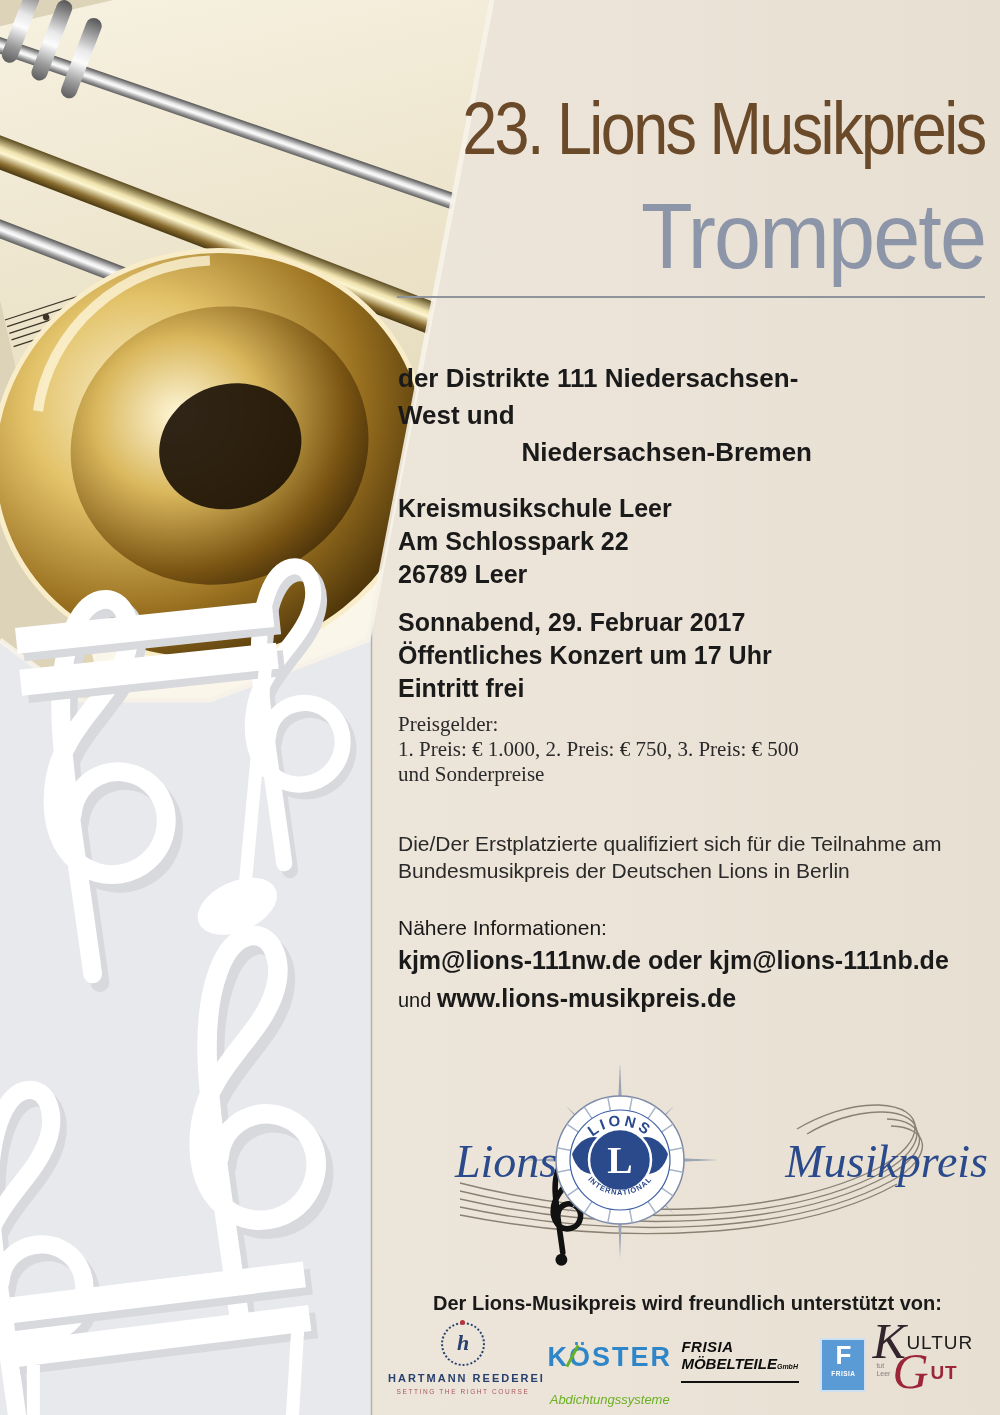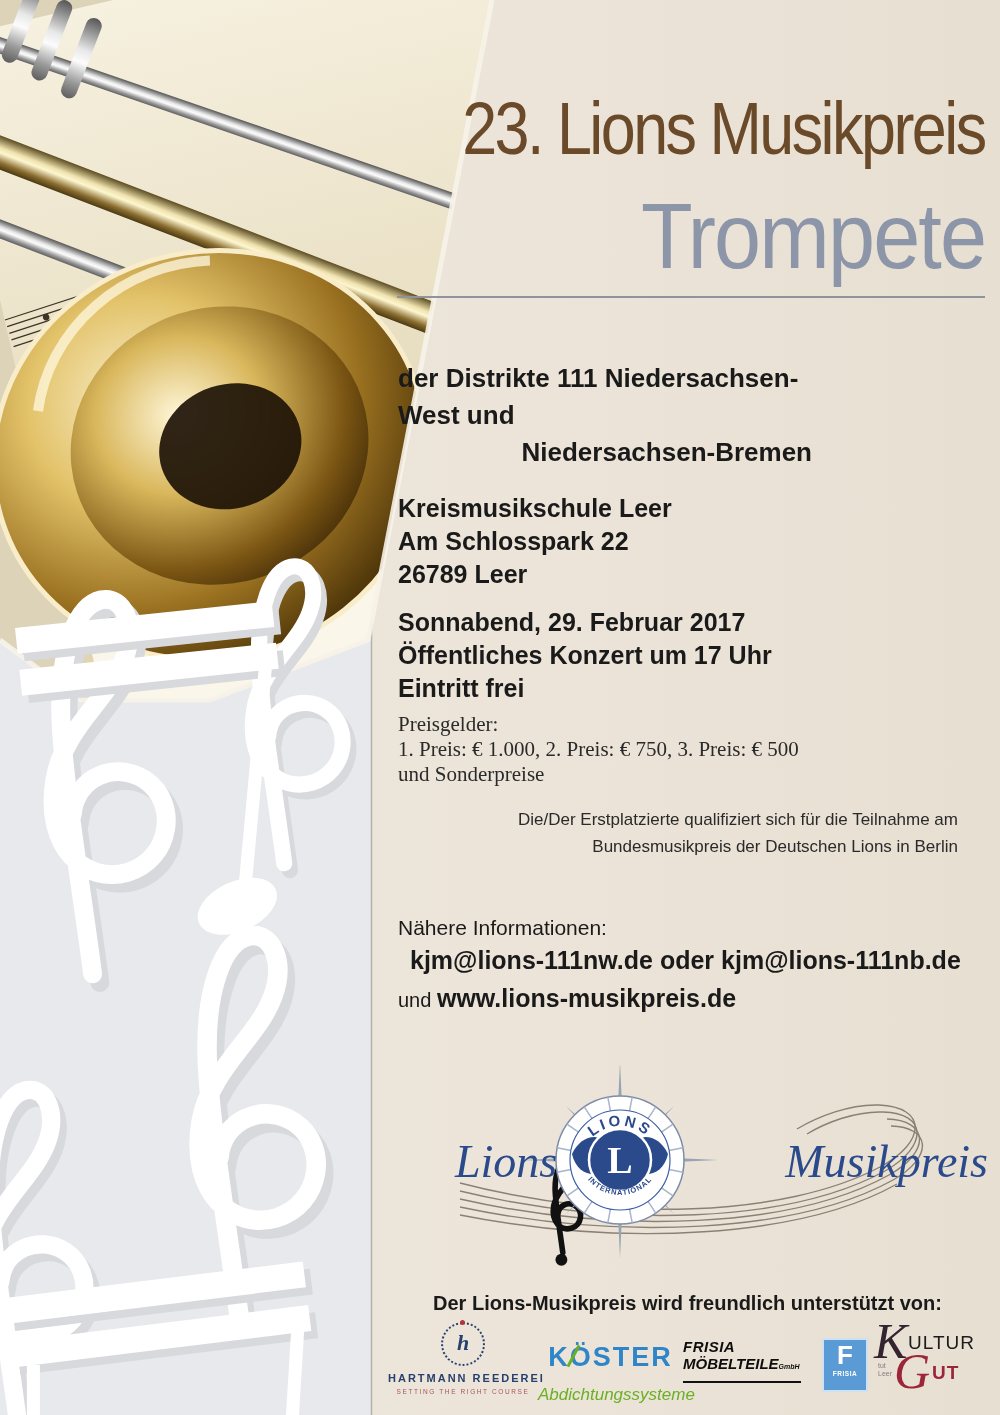--- a/index.html
+++ b/index.html
@@ -28,23 +28,23 @@
   }
   #title-rule{left:397px;top:296px;width:588px;height:0;border-top:2px solid #8e939c;}
   
   #subtitle{left:398px;top:360px;width:452px;font-weight:bold;font-size:26px;line-height:37px;}
   #subtitle .l2{text-align:right;padding-right:38px;}
   
   .block{left:398px;width:560px;}
   #venue{top:492px;font-weight:bold;font-size:25px;line-height:33px;}
   #event{top:606px;font-weight:bold;font-size:25px;line-height:33px;}
   #prizes{top:712px;font-size:21px;line-height:25px;color:#2a2a2a;font-family:Liberation Serif, serif;}
-  #qualification{top:806px;font-size:17px;line-height:27px;color:#2a2a2a;text-align:right;}
+  #qualification{top:830px;font-size:21px;line-height:27px;color:#2a2a2a;}
   #info-heading{top:916px;font-size:21px;}
-  #info-emails{top:946px;font-size:25px;font-weight:bold;margin-left:12px;}
+  #info-emails{top:946px;font-size:25px;font-weight:bold;}
   #info-web{top:984px;font-size:20px;}
   #info-web b{font-size:25px;font-weight:bold;}
   
   #logo-band{left:455px;top:1065px;width:535px;height:210px;}
   #logo-band .wordmark{
     position:absolute;top:70px;
     font-family:"Liberation Serif",serif;font-style:italic;
     font-size:46px;color:#2b4a8c;white-space:nowrap;
   }
   #logo-lions{left:0;}
@@ -57,21 +57,21 @@
   #sp-hartmann{width:150px;text-align:center;padding-top:2px;}
   #hartmann-mark{position:relative;width:40px;height:40px;margin:0 auto 6px;border:2px dotted #27406e;border-radius:50%;}
   #hartmann-mark .h{font-family:"Liberation Serif",serif;font-style:italic;font-weight:bold;font-size:22px;color:#27406e;line-height:38px;}
   #hartmann-mark .dot{position:absolute;left:17px;top:-4px;width:5px;height:5px;border-radius:50%;background:#b5343c;}
   #hartmann-name{font-size:11px;letter-spacing:2px;color:#27406e;font-weight:bold;white-space:nowrap;}
   #hartmann-tag{margin-top:4px;font-size:6.5px;letter-spacing:1.6px;color:#a8565c;white-space:nowrap;}
   
   #sp-koester{width:145px;text-align:center;padding-top:22px;}
   #koester-name{position:relative;display:inline-block;font-size:27px;font-weight:bold;color:#2e86c8;letter-spacing:2px;}
   #koester-name .slash{position:absolute;left:24px;top:2px;width:3px;height:24px;background:#6ab023;transform:rotate(28deg);}
-  #koester-tag{font-size:17px;font-style:italic;color:#6ab023;margin-top:12px;}
+  #koester-tag{font-size:13px;font-style:italic;color:#6ab023;margin-top:19px;}
   
   #sp-frisia{display:flex;gap:21px;align-items:flex-start;padding-top:18px;}
   #frisia-text{color:#0d0d0d;}
   #frisia-l1{font-size:15px;font-weight:bold;font-style:italic;letter-spacing:.5px;}
   #frisia-l2{font-size:15px;font-weight:bold;font-style:italic;}
   #frisia-l2 .gmbh{font-size:7px;font-weight:bold;}
   #frisia-rule{width:118px;border-top:2px solid #111;margin-top:9px;}
   #frisia-badge{width:42px;height:50px;background:#5b9bd5;border:2px solid #cfe0f0;display:flex;flex-direction:column;align-items:center;justify-content:flex-start;}
   #frisia-badge .f{font-size:26px;font-weight:bold;color:#fff;line-height:30px;font-family:"Liberation Sans",sans-serif;}
   #frisia-badge .lbl{font-size:6.5px;font-weight:bold;color:#fff;letter-spacing:.5px;}

